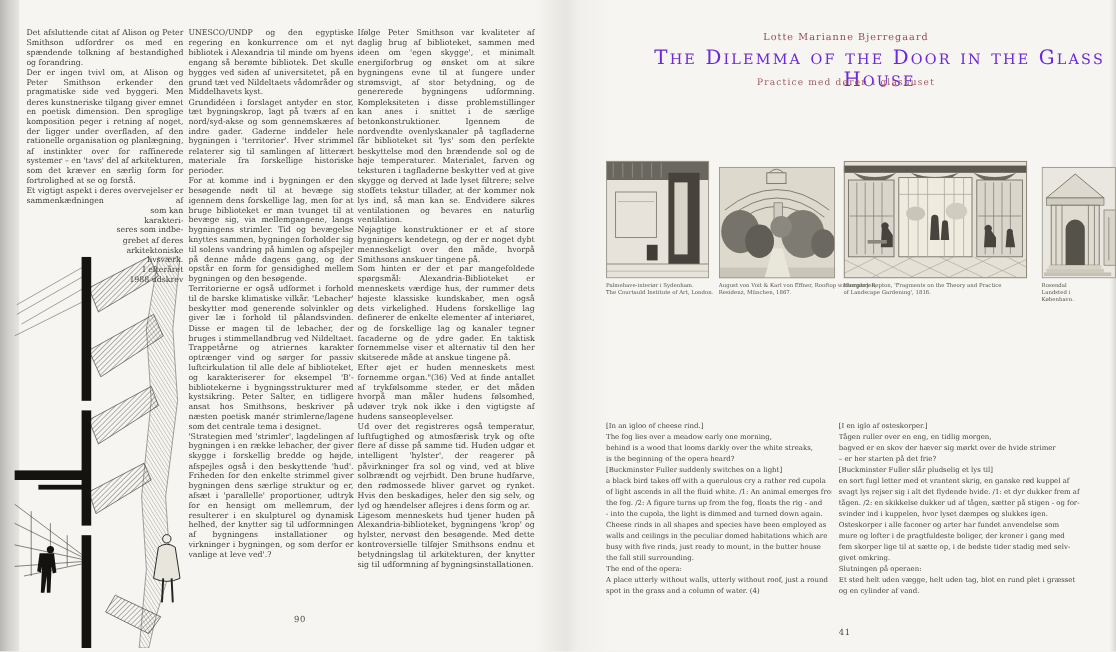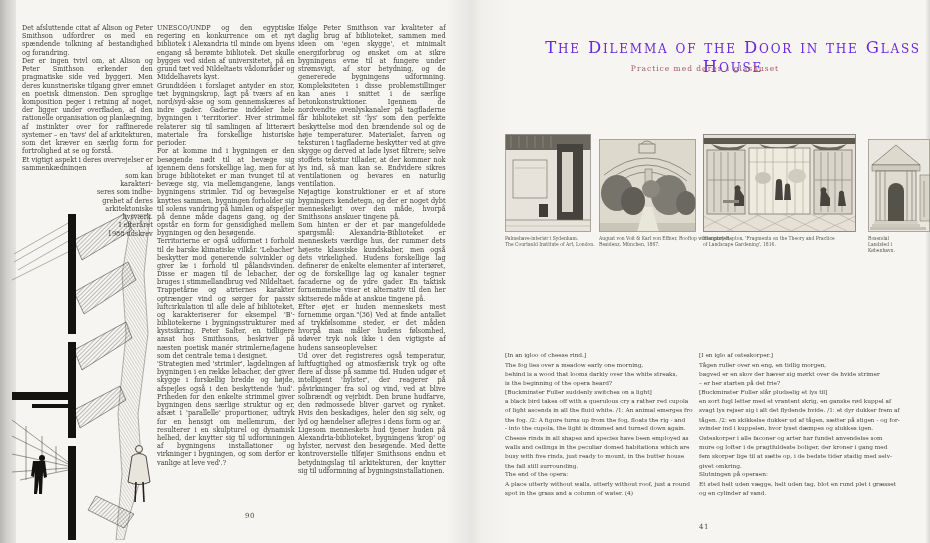--- a/index.html
+++ b/index.html
@@ -171,20 +171,21 @@
     <div class="tiny">
         <p>Ifølge Peter Smithson var kvaliteter af daglig brug af biblioteket, sammen med ideen om 'egen skygge', et minimalt energiforbrug og ønsket om at sikre bygningens evne til at fungere under strømsvigt, af stor betydning, og de genererede bygningens udformning. Kompleksiteten i disse problemstillinger kan anes i snittet i de særlige betonkonstruktioner. Igennem de nordvendte ovenlyskanaler på tagfladerne får biblioteket sit 'lys' som den perfekte beskyttelse mod den brændende sol og de høje temperaturer. Materialet, farven og teksturen i tagfladerne beskytter ved at give skygge og derved at lade lyset filtrere; selve stoffets tekstur tillader, at der kommer nok lys ind, så man kan se. Endvidere sikres ventilationen og bevares en naturlig ventilation.</p>
         <p>Nøjagtige konstruktioner er et af store bygningers kendetegn, og der er noget dybt menneskeligt over den måde, hvorpå Smithsons anskuer tingene på.</p>
         <p>Som hinten er der et par mangefoldede spørgsmål: Alexandria-Biblioteket er menneskets værdige hus, der rummer dets højeste klassiske kundskaber, men også dets virkelighed. Hudens forskellige lag definerer de enkelte elementer af interiøret, og de forskellige lag og kanaler tegner facaderne og de ydre gader. En taktisk fornemmelse viser et alternativ til den her skitserede måde at anskue tingene på.</p>
         <p>Efter øjet er huden menneskets mest fornemme organ."(36) Ved at finde antallet af trykfølsomme steder, er det måden hvorpå man måler hudens følsomhed, udøver tryk nok ikke i den vigtigste af hudens sanseoplevelser.</p>
         <p>Ud over det registreres også temperatur, luftfugtighed og atmosfærisk tryk og ofte flere af disse på samme tid. Huden udgør et intelligent 'hylster', der reagerer på påvirkninger fra sol og vind, ved at blive solbrændt og vejrbidt. Den brune hudfarve, den rødmossede bliver garvet og rynket. Hvis den beskadiges, heler den sig selv, og lyd og hændelser aflejres i dens form og ar.</p>
         <p>Ligesom menneskets hud tjener huden på Alexandria-biblioteket, bygningens 'krop' og hylster, nervøst den besøgende. Med dette kontroversielle tilføjer Smithsons endnu et betydningslag til arkitekturen, der knytter sig til udformning af bygningsinstallationen.</p>
       </div>
   </div>
 
+  <div class="head-author">Lotte Marianne Bjerregaard</div>
   <h1 class="head-title">The Dilemma of the Door in the Glass House</h1>
   <div class="head-subtitle">Practice med døren i glashuset</div>
 
   <figure class="fig fig1">
     <svg width="86" height="98" viewBox="0 0 86 98">
       <rect x="0" y="0" width="86" height="98" fill="#e7e3da"></rect>
       <rect x="0" y="0" width="86" height="16" fill="#6a675e"></rect>
       <g stroke="#8f8c82" stroke-width="0.8">
         <line x1="6" y1="2" x2="6" y2="14"></line>
           <line x1="14" y1="2" x2="14" y2="14"></line>

